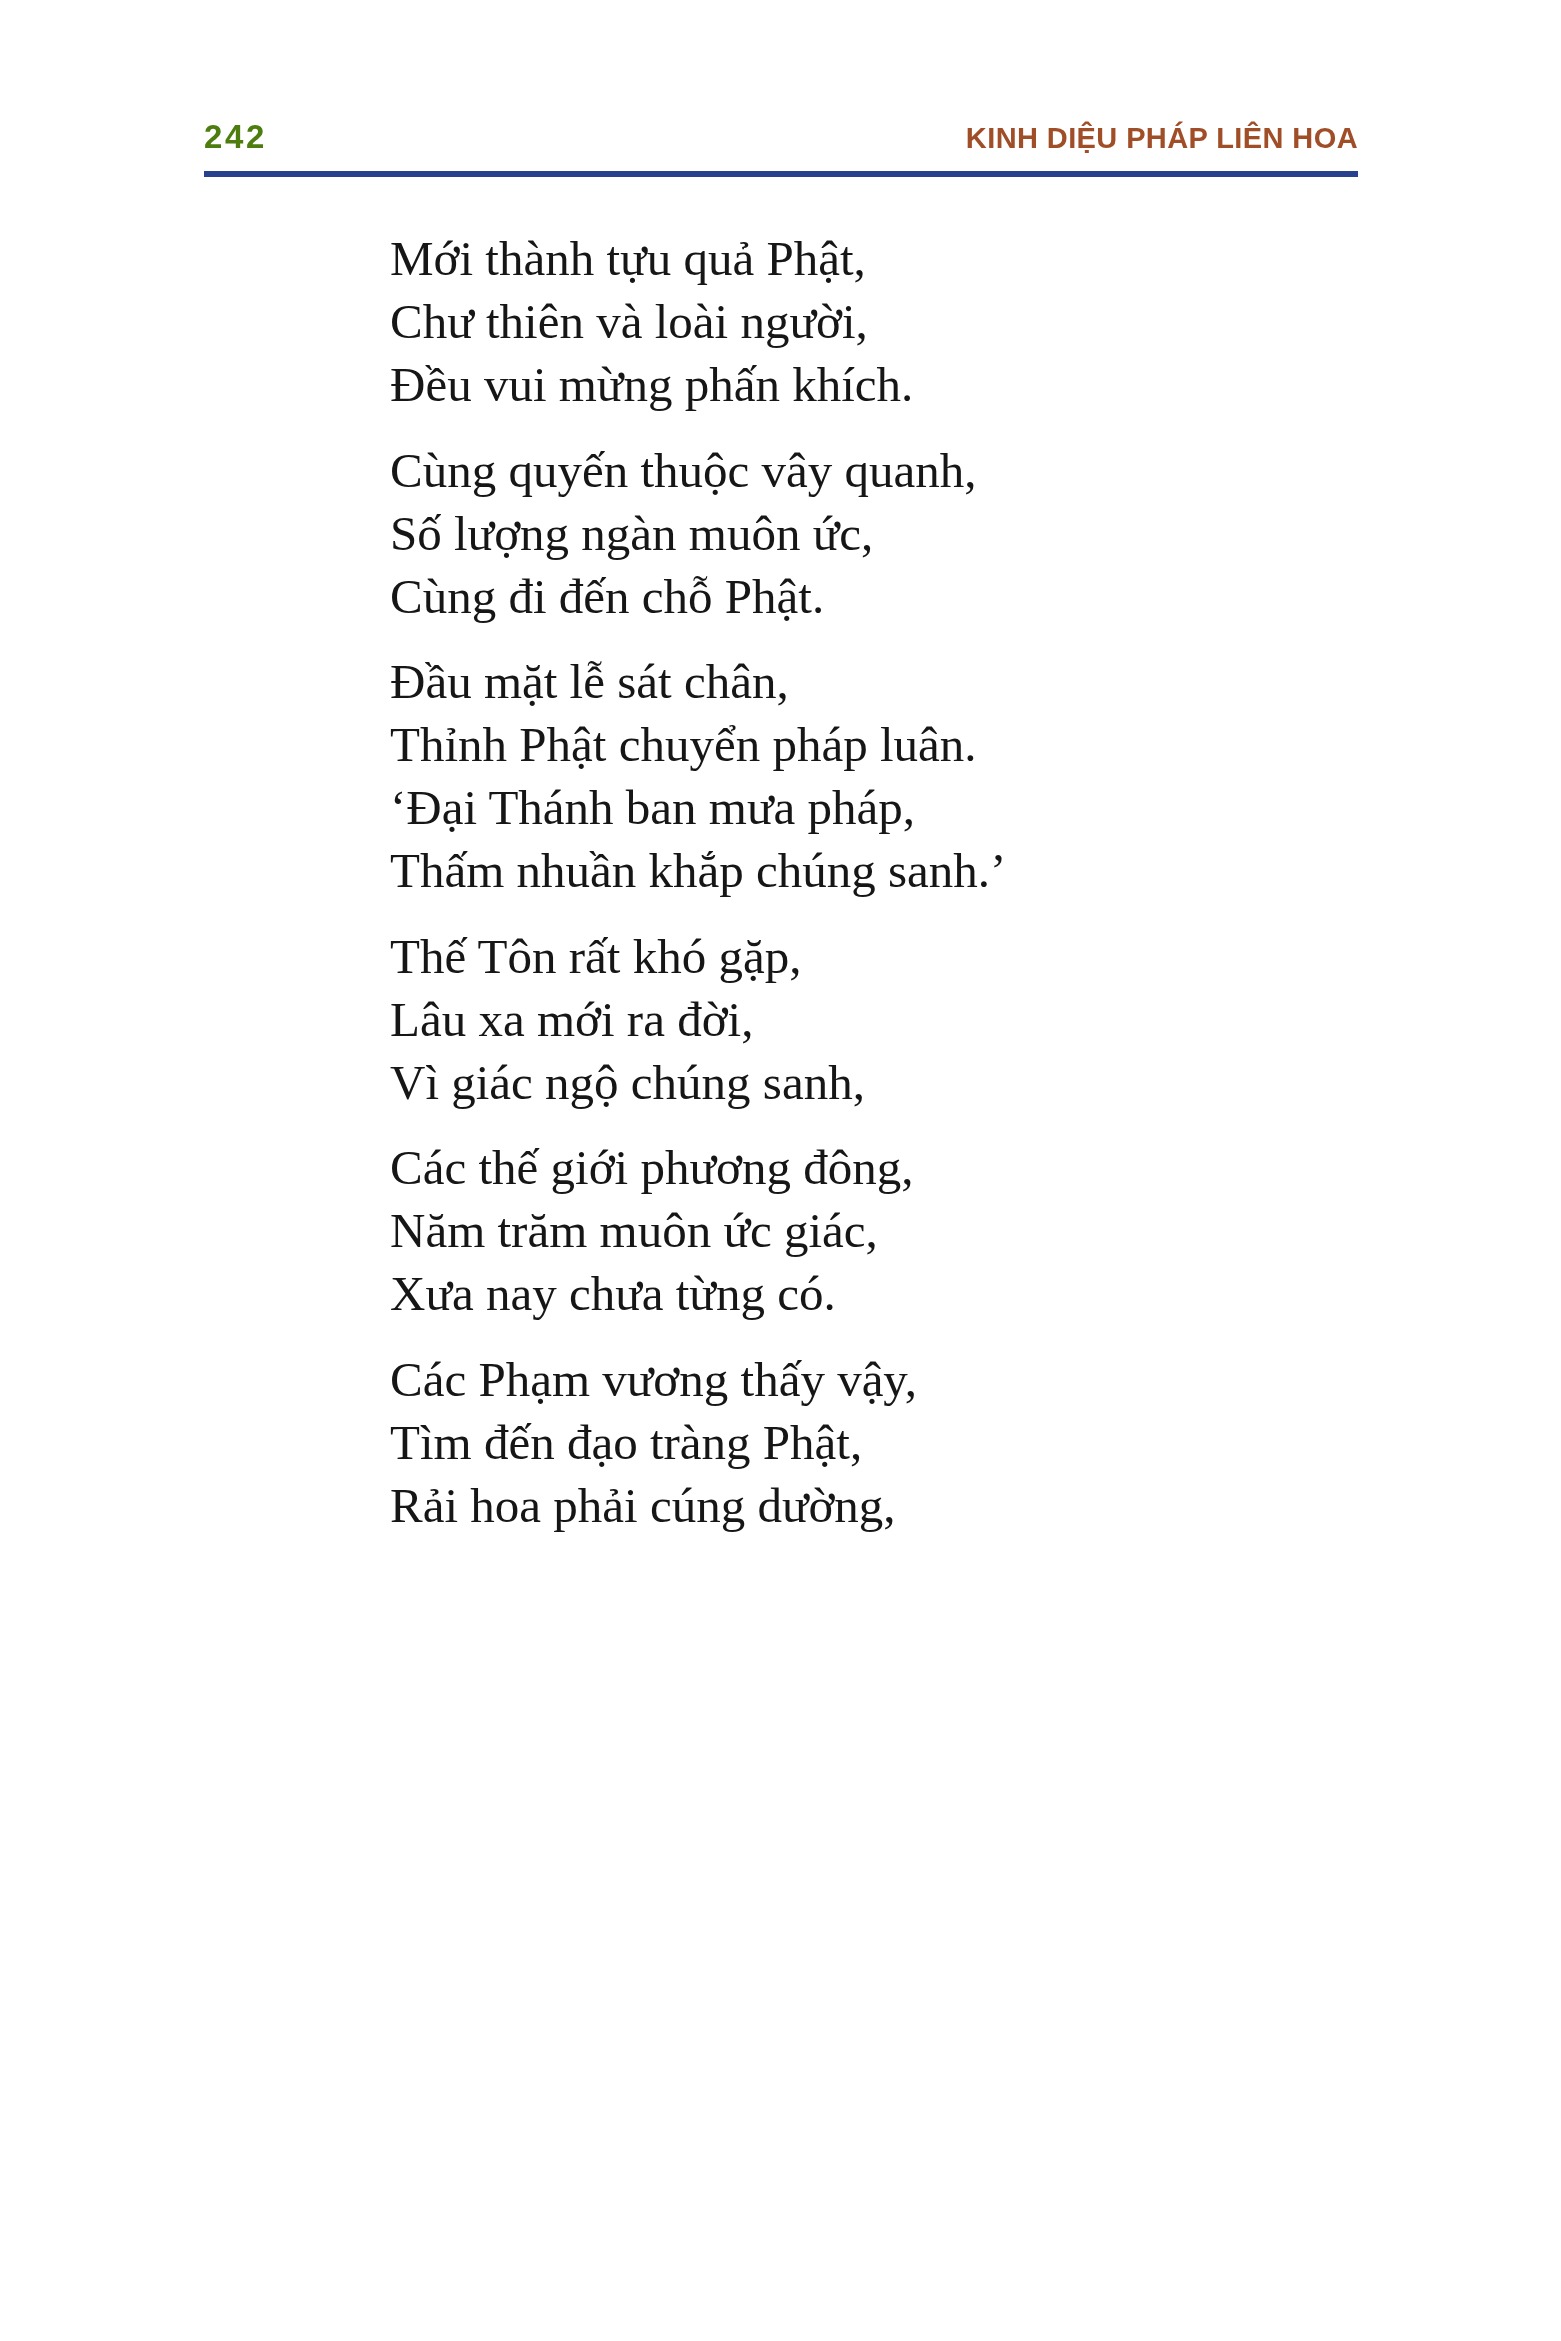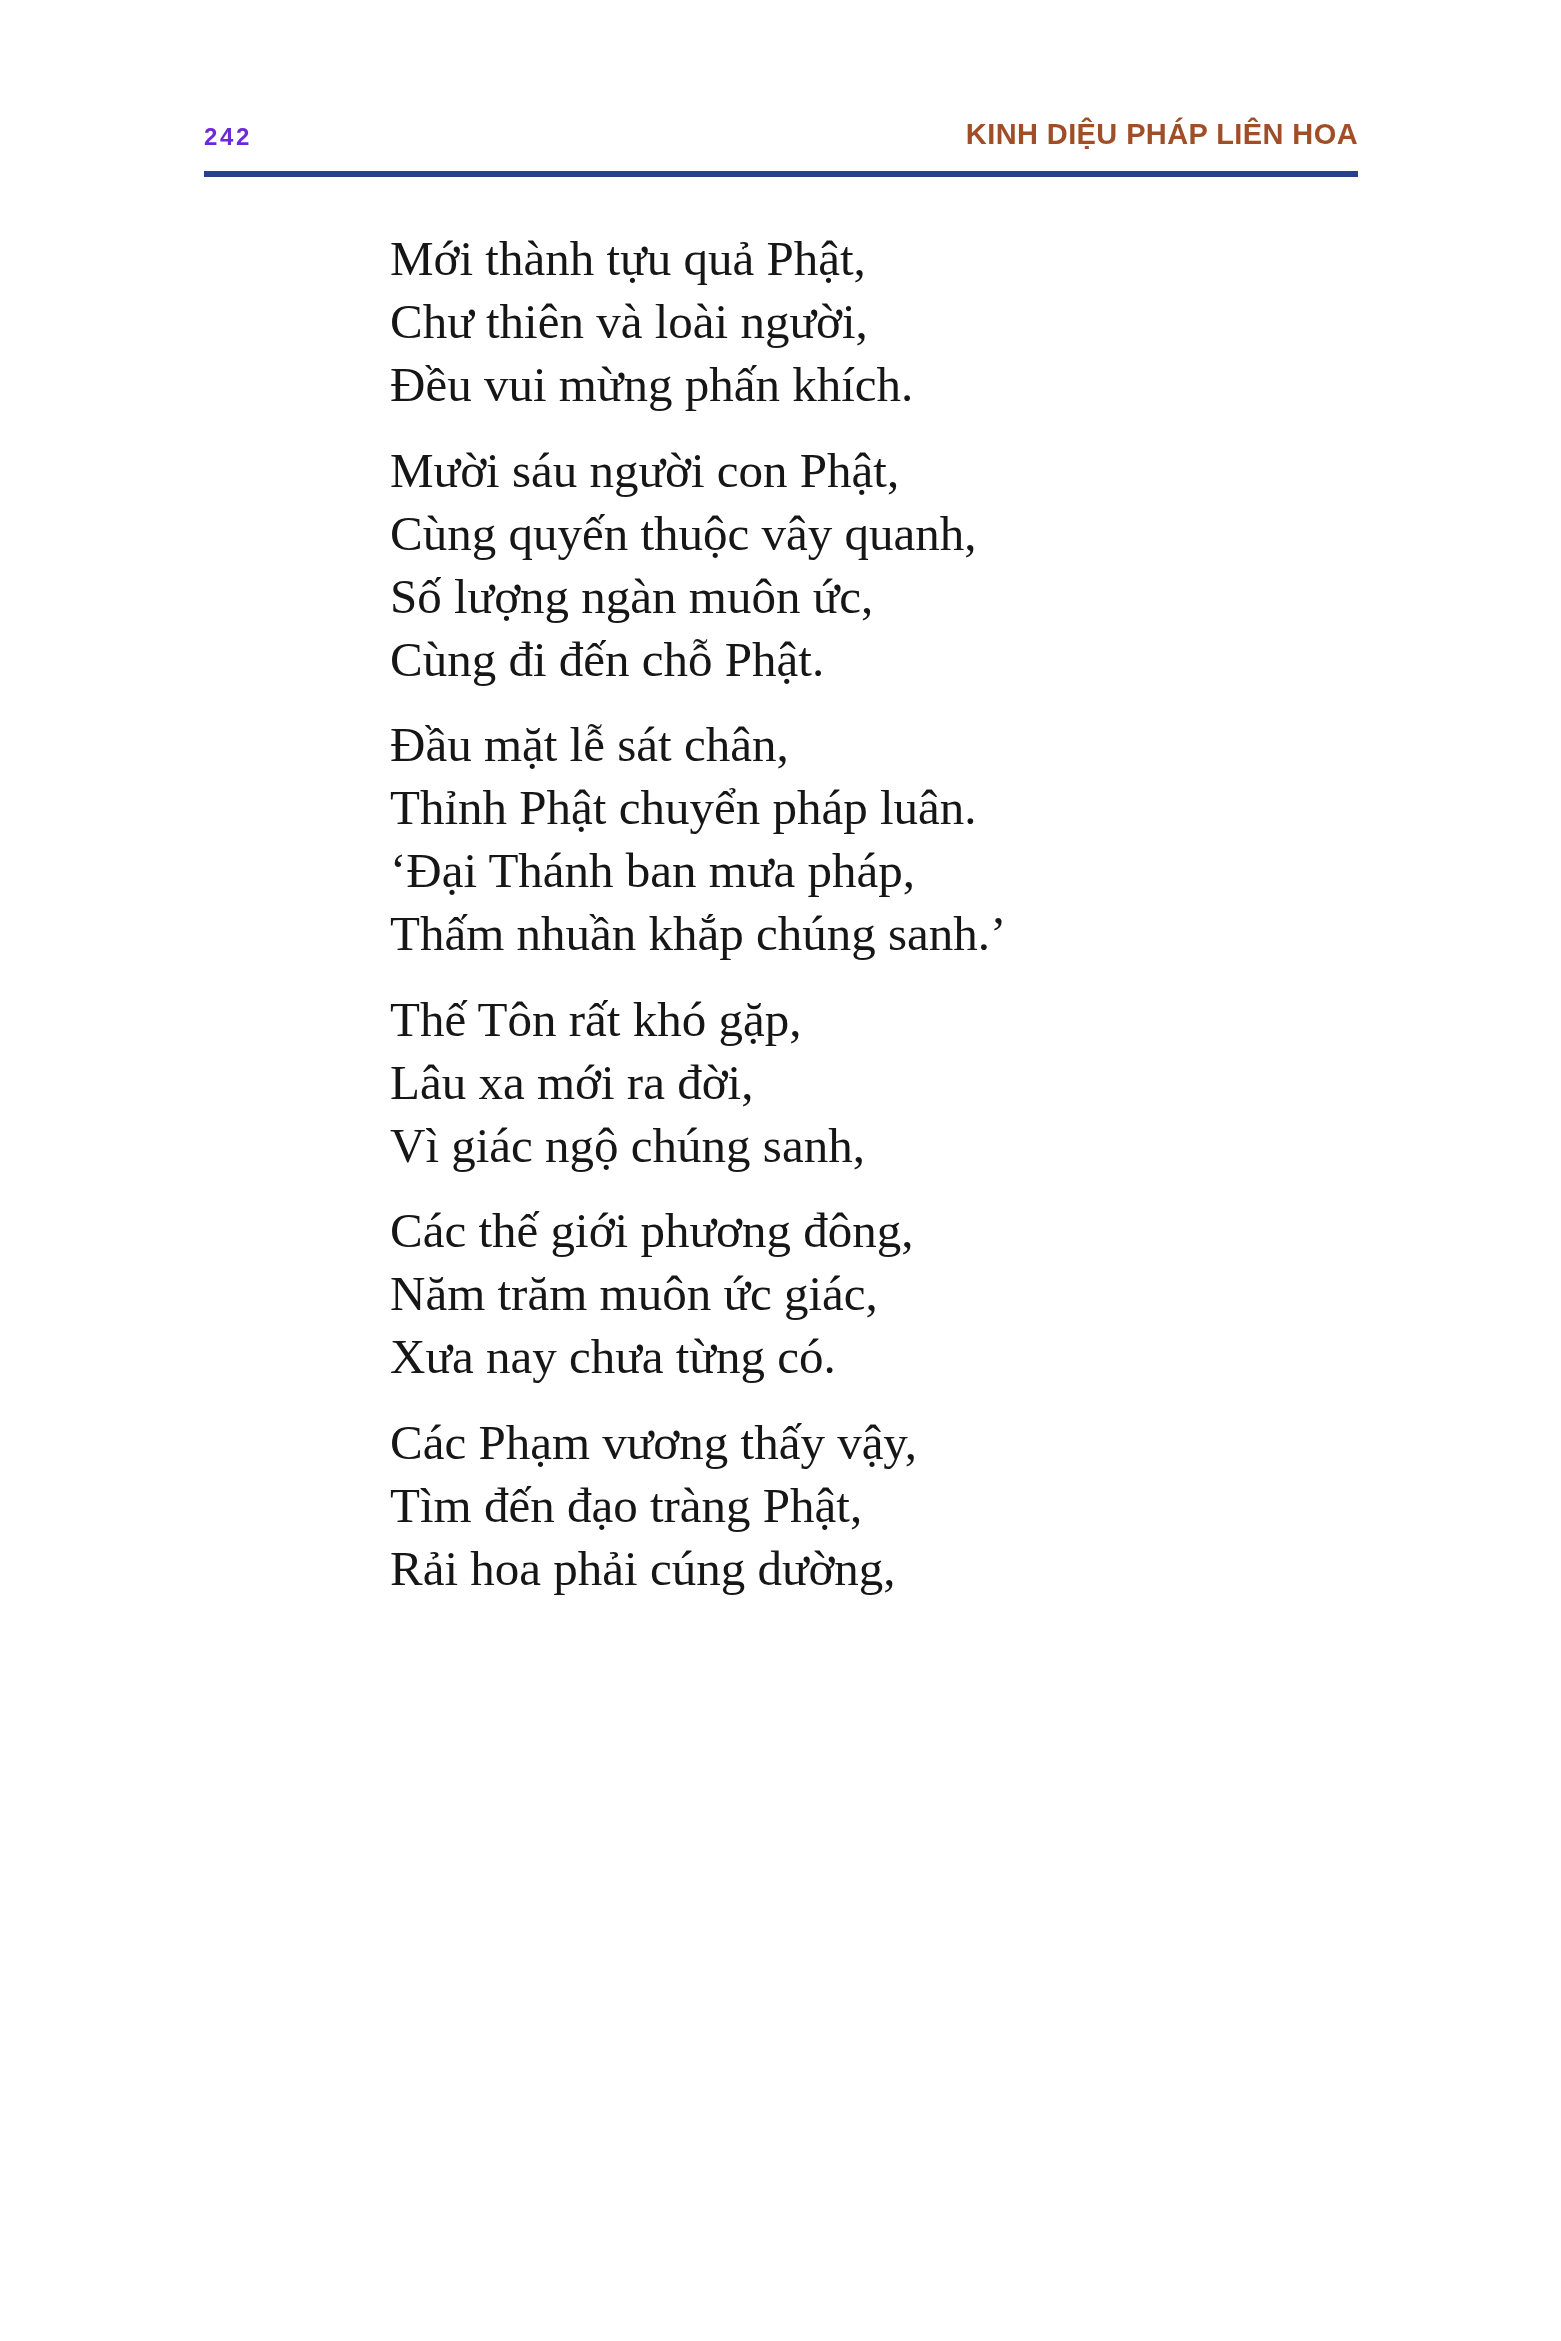--- a/index.html
+++ b/index.html
@@ -23,23 +23,23 @@
     left: 204px;
     top: 120px;
     width: 1154px;
     display: flex;
     justify-content: space-between;
     align-items: flex-end;
     font-family: "Liberation Sans", sans-serif;
     font-weight: 700;
   }
   .page-number {
-    font-size: 24px;
+    font-size: 33px;
     letter-spacing: 2.6px;
-    color: #6d28d9;
+    color: #4d7c0f;
     line-height: 1;
   }
   .running-title {
     font-size: 29px;
     letter-spacing: 0.4px;
     color: var(--color-title);
     line-height: 1;
   }
   .divider {
     position: absolute;
@@ -72,21 +72,20 @@
     <span class="running-title">KINH DIỆU PHÁP LIÊN HOA</span>
   </div>
   <div class="divider"></div>
   <div class="poem">
       <div class="stanza">
         <div class="line">Mới thành tựu quả Phật,</div>
         <div class="line">Chư thiên và loài người,</div>
         <div class="line">Đều vui mừng phấn khích.</div>
       </div>
       <div class="stanza">
-        <div class="line">Mười sáu người con Phật,</div>
         <div class="line">Cùng quyến thuộc vây quanh,</div>
         <div class="line">Số lượng ngàn muôn ức,</div>
         <div class="line">Cùng đi đến chỗ Phật.</div>
       </div>
       <div class="stanza">
         <div class="line">Đầu mặt lễ sát chân,</div>
         <div class="line">Thỉnh Phật chuyển pháp luân.</div>
         <div class="line">‘Đại Thánh ban mưa pháp,</div>
         <div class="line">Thấm nhuần khắp chúng sanh.’</div>
       </div>

